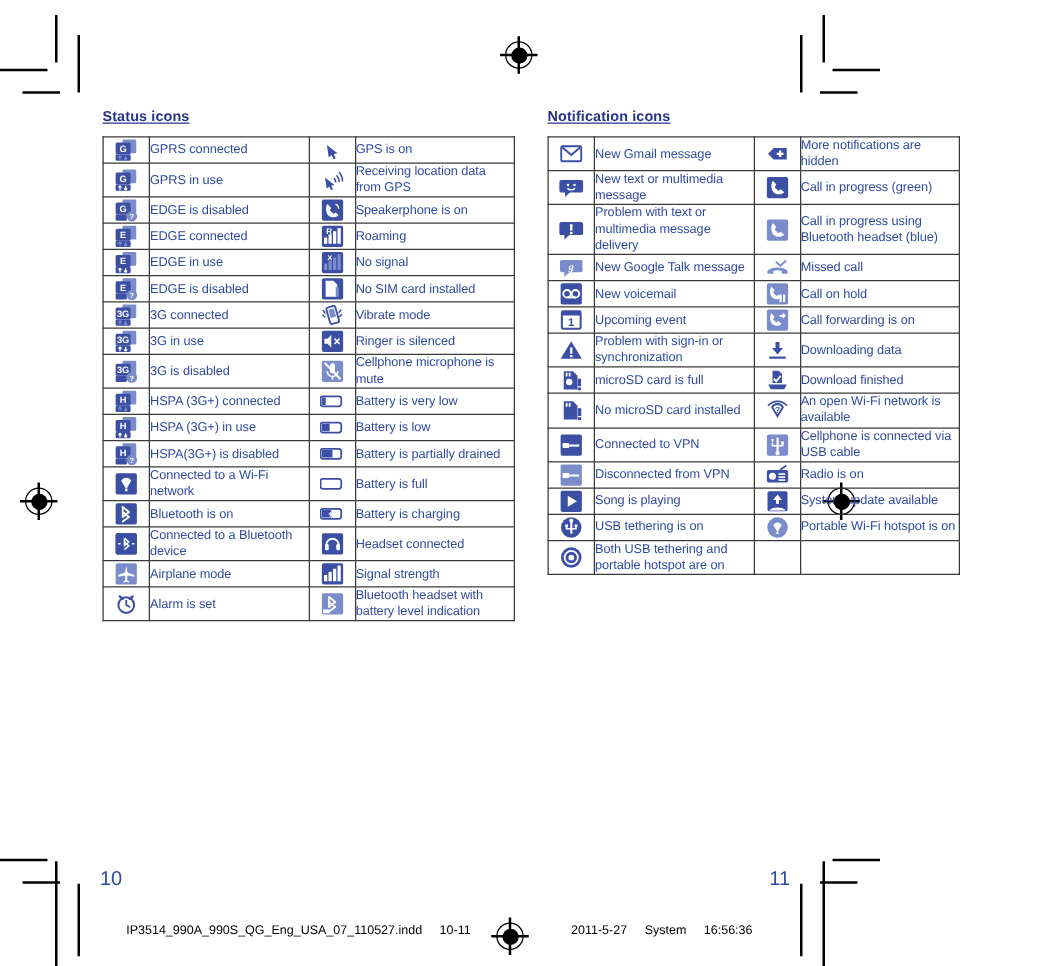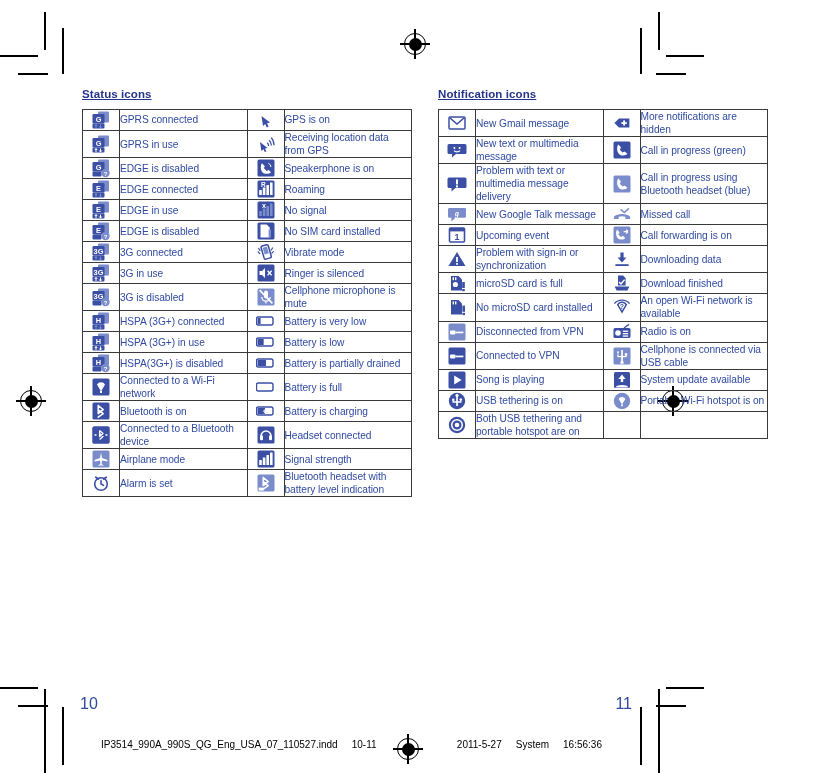--- a/index.html
+++ b/index.html
@@ -506,20 +506,36 @@
                 </svg></span></td>
             <td class="tx">New Google Talk message</td>
             <td class="ic"><span class="glyph"><svg width="20" height="20" viewBox="0 0 20 20">
                   <path d="M2 12.6 C5 9 15 9 18 12.6 L18 15 L13.4 15 L13.4 12.8 C11.6 12 8.4 12 6.6 12.8 L6.6 15 L2 15 Z" fill="#7b8ccb"></path>
                   <path d="M8.6 5.4 L12.4 8.6 L16.8 4.4" stroke="#7b8ccb" stroke-width="1.5" fill="none"></path>
                 </svg></span></td>
             <td class="tx">Missed call</td>
           </tr>
           <tr>
             <td class="ic"><span class="glyph"><svg width="20" height="20" viewBox="0 0 20 20">
+                  <rect x="1.5" y="1.5" width="17" height="17" rx="1.5" fill="#3b4fa4"></rect>
+                  <circle cx="6.6" cy="10" r="3" fill="none" stroke="#fff" stroke-width="1.5"></circle>
+                  <circle cx="13.4" cy="10" r="3" fill="none" stroke="#fff" stroke-width="1.5"></circle>
+                  <rect x="6.6" y="12.2" width="6.8" height="1.5" fill="#fff"></rect>
+                </svg></span></td>
+            <td class="tx">New voicemail</td>
+            <td class="ic"><span class="glyph"><svg width="20" height="20" viewBox="0 0 20 20">
+                  <rect x="1.5" y="1.5" width="17" height="17" rx="1.5" fill="#7b8ccb"></rect>
+                  <path d="M5.2 4.4 C3.6 5.8 3.6 10.8 5.8 13 C8 15.2 12.2 14.6 13.4 12.8 L11 10.6 L9.2 11.8 L6.6 9.2 L7.8 7.2 Z" fill="#fff"></path>
+                  <rect x="11.6" y="10.6" width="1.7" height="6" fill="#fff"></rect>
+                  <rect x="14.4" y="10.6" width="1.7" height="6" fill="#fff"></rect>
+                </svg></span></td>
+            <td class="tx">Call on hold</td>
+          </tr>
+          <tr>
+            <td class="ic"><span class="glyph"><svg width="20" height="20" viewBox="0 0 20 20">
                   <rect x="2.5" y="3" width="15" height="14" rx="1" fill="#fff" stroke="#3b4fa4" stroke-width="1.6"></rect>
                   <rect x="2.5" y="3" width="15" height="3.4" fill="#3b4fa4"></rect>
                   <text x="10" y="15" font-size="9" font-family="Liberation Sans" fill="#3b4fa4" text-anchor="middle" font-weight="bold">1</text>
                 </svg></span></td>
             <td class="tx">Upcoming event</td>
             <td class="ic"><span class="glyph"><svg width="20" height="20" viewBox="0 0 20 20">
                   <rect x="1.5" y="1.5" width="17" height="17" rx="1.5" fill="#7b8ccb"></rect>
                   <path d="M5.2 4.6 C3.6 6 3.6 11 5.8 13.2 C8 15.4 12 14.8 13.2 13 L10.8 10.8 L9 12 L6.4 9.4 L7.6 7.4 Z" fill="#fff"></path>
                   <path d="M11.6 6.6 L16 6.6 M16 6.6 L14.2 4.8 M16 6.6 L14.2 8.4" stroke="#fff" stroke-width="1.4" fill="none"></path>
                 </svg></span></td>
@@ -566,55 +582,55 @@
             <td class="tx">No microSD card installed</td>
             <td class="ic"><span class="glyph"><svg width="20" height="20" viewBox="0 0 20 20">
                   <path d="M10 5.2 a4.8 4.8 0 0 1 4.3 2.6 l-4.3 7.2 l-4.3 -7.2 a4.8 4.8 0 0 1 4.3 -2.6z" fill="none" stroke="#3b4fa4" stroke-width="1.5"></path>
                   <text x="10" y="12" font-size="7" font-family="Liberation Sans" fill="#3b4fa4" text-anchor="middle" font-weight="bold">?</text>
                   <path d="M2.4 6.6 a10 10 0 0 1 15.2 0" stroke="#3b4fa4" stroke-width="1.4" fill="none"></path>
                 </svg></span></td>
             <td class="tx">An open Wi-Fi network is available</td>
           </tr>
           <tr>
             <td class="ic"><span class="glyph"><svg width="20" height="20" viewBox="0 0 20 20">
+                  <rect x="1.5" y="1.5" width="17" height="17" rx="1.5" fill="#3b4fa4"></rect>
+                  <rect x="3" y="8.4" width="5.4" height="4" rx="0.8" fill="#fff"></rect>
+                  <rect x="8.4" y="9.6" width="8" height="1.7" fill="#fff"></rect>
+                </svg></span></td>
+            <td class="tx">Connected to VPN</td>
+            <td class="ic"><span class="glyph"><svg width="20" height="20" viewBox="0 0 20 20">
+                  <rect x="1.5" y="1.5" width="17" height="17" rx="1.5" fill="#7b8ccb"></rect>
+                  <rect x="9.2" y="4" width="1.7" height="12" fill="#fff"></rect>
+                  <circle cx="10" cy="16.4" r="1.7" fill="#fff"></circle>
+                  <path d="M6 8.6 L6 10.6 L14 10.6 L14 8.6" stroke="#fff" stroke-width="1.3" fill="none"></path>
+                  <path d="M4.8 5.4 L7.2 5.4 L6 8.6 Z" fill="#fff"></path>
+                  <rect x="12.8" y="7.2" width="2.4" height="2.4" fill="#fff"></rect>
+                </svg></span></td>
+            <td class="tx">Cellphone is connected via USB cable</td>
+          </tr>
+          <tr>
+            <td class="ic"><span class="glyph"><svg width="20" height="20" viewBox="0 0 20 20">
                   <rect x="1.5" y="1.5" width="17" height="17" rx="1.5" fill="#7b8ccb"></rect>
                   <rect x="3" y="8.4" width="5.4" height="4" rx="0.8" fill="#fff"></rect>
                   <rect x="8.4" y="9.6" width="8" height="1.7" fill="#fff"></rect>
                 </svg></span></td>
             <td class="tx">Disconnected from VPN</td>
             <td class="ic"><span class="glyph"><svg width="20" height="20" viewBox="0 0 20 20">
                   <rect x="1.5" y="6" width="17" height="10" rx="1.6" fill="#3b4fa4"></rect>
                   <circle cx="6" cy="11" r="2.8" fill="#fff"></circle>
                   <rect x="10.8" y="8.6" width="5.4" height="1.3" fill="#fff"></rect>
                   <rect x="10.8" y="11" width="5.4" height="1.3" fill="#fff"></rect>
                   <rect x="10.8" y="13.4" width="5.4" height="1.3" fill="#fff"></rect>
                   <path d="M12 6 L17 2.4" stroke="#3b4fa4" stroke-width="1.3"></path>
                 </svg></span></td>
             <td class="tx">Radio is on</td>
           </tr>
           <tr>
             <td class="ic"><span class="glyph"><svg width="20" height="20" viewBox="0 0 20 20">
                   <rect x="1.5" y="1.5" width="17" height="17" rx="1.5" fill="#3b4fa4"></rect>
-                  <rect x="3" y="8.4" width="5.4" height="4" rx="0.8" fill="#fff"></rect>
-                  <rect x="8.4" y="9.6" width="8" height="1.7" fill="#fff"></rect>
-                </svg></span></td>
-            <td class="tx">Connected to VPN</td>
-            <td class="ic"><span class="glyph"><svg width="20" height="20" viewBox="0 0 20 20">
-                  <rect x="1.5" y="1.5" width="17" height="17" rx="1.5" fill="#7b8ccb"></rect>
-                  <rect x="9.2" y="4" width="1.7" height="12" fill="#fff"></rect>
-                  <circle cx="10" cy="16.4" r="1.7" fill="#fff"></circle>
-                  <path d="M6 8.6 L6 10.6 L14 10.6 L14 8.6" stroke="#fff" stroke-width="1.3" fill="none"></path>
-                  <path d="M4.8 5.4 L7.2 5.4 L6 8.6 Z" fill="#fff"></path>
-                  <rect x="12.8" y="7.2" width="2.4" height="2.4" fill="#fff"></rect>
-                </svg></span></td>
-            <td class="tx">Cellphone is connected via USB cable</td>
-          </tr>
-          <tr>
-            <td class="ic"><span class="glyph"><svg width="20" height="20" viewBox="0 0 20 20">
-                  <rect x="1.5" y="1.5" width="17" height="17" rx="1.5" fill="#3b4fa4"></rect>
                   <path d="M7.2 5.6 L14.6 10 L7.2 14.4 Z" fill="#fff"></path>
                 </svg></span></td>
             <td class="tx">Song is playing</td>
             <td class="ic"><span class="glyph"><svg width="20" height="20" viewBox="0 0 20 20">
                   <rect x="2" y="2" width="16" height="16" rx="1.5" fill="#3b4fa4"></rect>
                   <path d="M10 4.6 L13.6 9 L11.2 9 L11.2 12 L8.8 12 L8.8 9 L6.4 9 Z" fill="#fff"></path>
                   <path d="M3.4 17.4 C5.6 14.2 14.4 14.2 16.6 17.4 Z" fill="#fff"></path>
                 </svg></span></td>
             <td class="tx">System update available</td>
           </tr>

